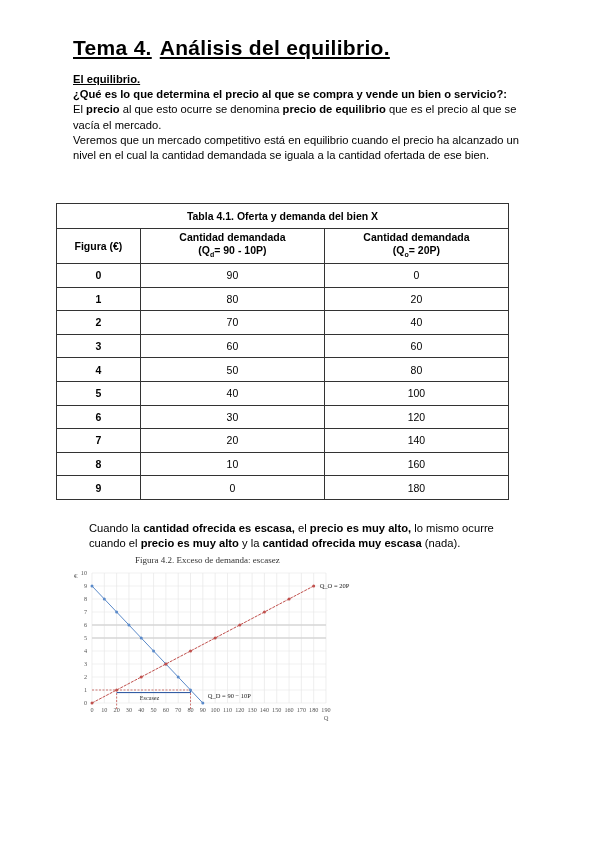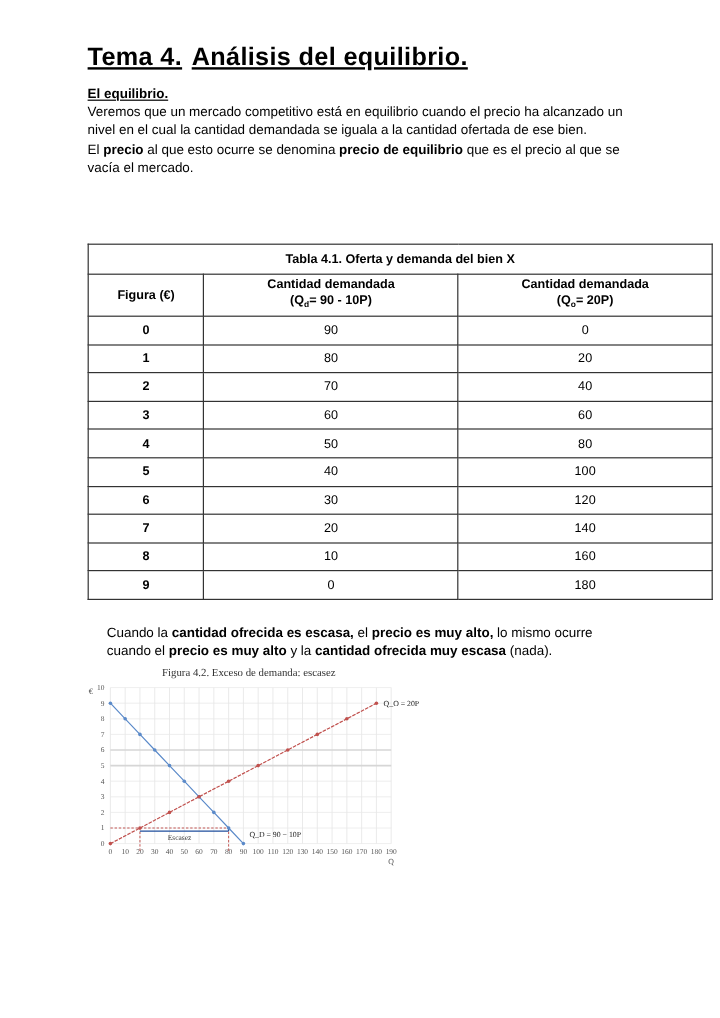--- a/index.html
+++ b/index.html
@@ -4,43 +4,44 @@
 <style>
   html, body { margin:0; padding:0; background:#fff; }
   body { width:600px; height:848px; position:relative; overflow:hidden; font-family:"Liberation Sans", sans-serif; color:#000; }
   .title { position:absolute; left:73px; top:36px; font-size:21px; font-weight:bold; letter-spacing:0.3px; }
   .title span { text-decoration:underline; }
   .title .gap { display:inline-block; width:8px; text-decoration:none; }
   .body-text { position:absolute; left:73px; top:72px; width:470px; font-size:11.2px; line-height:15.2px; }
   .body-text p { margin:0; }
   .sub { font-weight:bold; text-decoration:underline; }
   .q { font-weight:bold; }
-  table.tbl { position:absolute; left:73px; top:203px; width:521px; border-collapse:collapse; font-size:10.5px; }
+  table.tbl { position:absolute; left:56px; top:203px; width:453px; border-collapse:collapse; font-size:10.5px; }
   table.tbl td, table.tbl th { border:1.5px solid #333; text-align:center; padding:0; }
   table.tbl .cap { height:24px; font-weight:bold; }
   table.tbl .hdr th { height:34px; font-weight:bold; line-height:13px; }
   table.tbl td { height:22.6px; }
   table.tbl td.p { font-weight:bold; }
   sub { font-size:7px; }
   .after { position:absolute; left:73px; top:505px; width:470px; font-size:11.2px; line-height:15.2px; }
   .after p { margin:16px; }
   .chart { position:absolute; left:70px; top:552px; width:290px; height:170px; }
   .chart-title { position:absolute; left:135px; top:555px; font-family:"Liberation Serif", serif; font-size:9px; color:#333; }
 </style>
 </head>
 <body>
 
 <div class="title">
   <span>Tema 4.</span><span class="gap"></span><span>Análisis del equilibrio.</span>
 </div>
 
 <div class="body-text">
   <p class="sub">El equilibrio.</p>
+  <p class="q">¿Qué es lo que determina el precio al que se compra y vende un bien o servicio?:</p>
+  <p><span>El </span><b>precio</b><span> al que esto ocurre se denomina </span><b>precio de equilibrio</b><span> que es el precio al que se vacía el mercado.</span></p>
   <p>Veremos que un mercado competitivo está en equilibrio cuando el precio ha alcanzado un nivel en el cual la cantidad demandada se iguala a la cantidad ofertada de ese bien.</p>
-  <p><span>El </span><b>precio</b><span> al que esto ocurre se denomina </span><b>precio de equilibrio</b><span> que es el precio al que se vacía el mercado.</span></p>
 </div>
 
 <table class="tbl">
   <tbody>
       <tr>
         <td class="cap" colspan="3">Tabla 4.1. Oferta y demanda del bien X</td>
       </tr>
   <tr class="hdr">
     <th>Figura (€)</th>
     <th>

